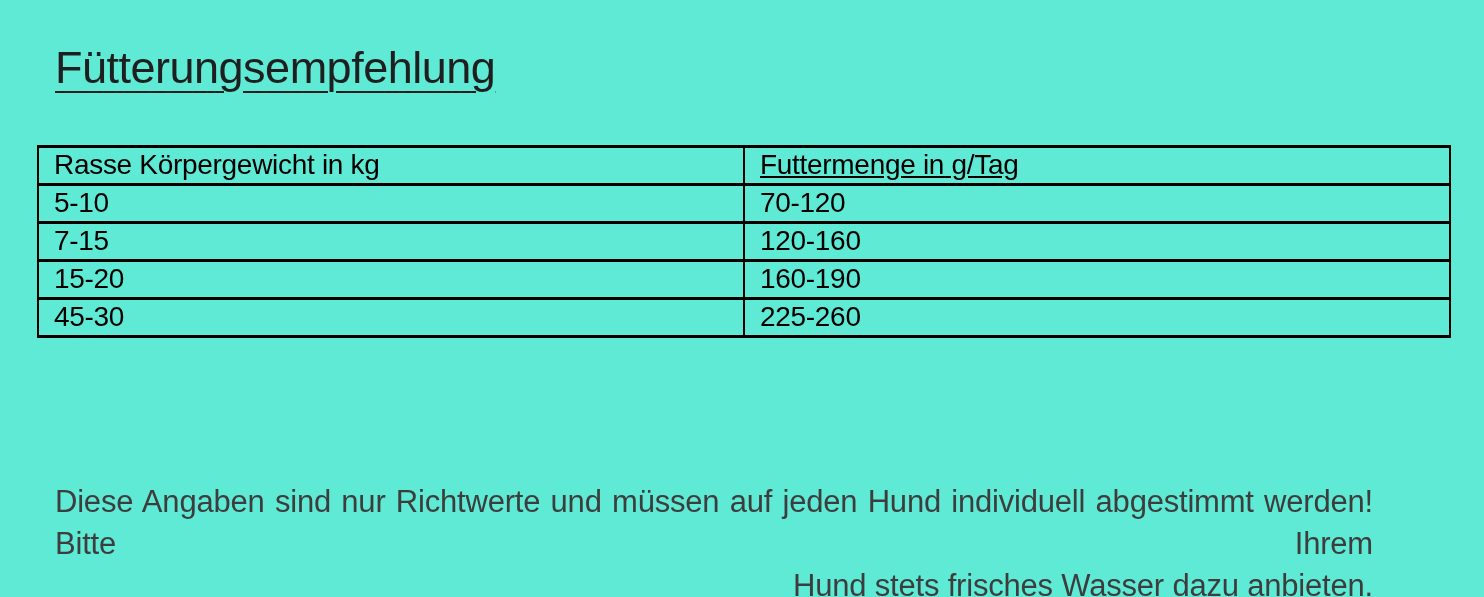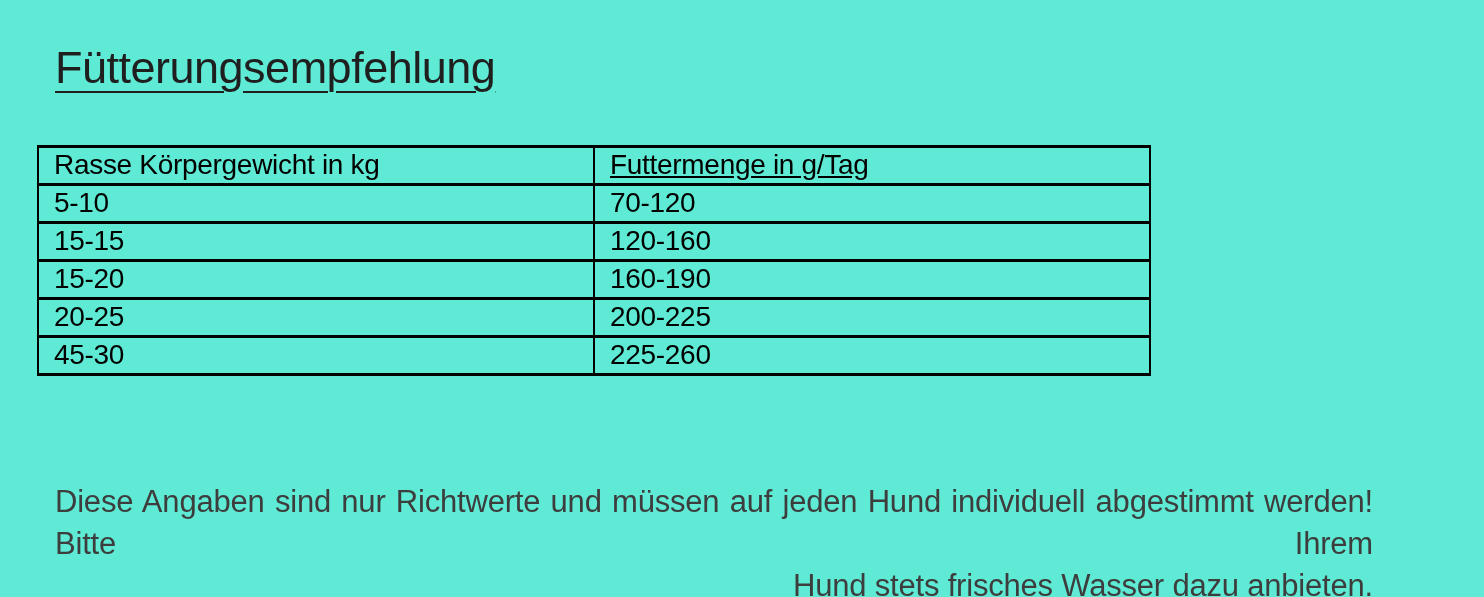--- a/index.html
+++ b/index.html
@@ -26,21 +26,21 @@
     letter-spacing: -0.5px;
     color: #1f1f1f;
     text-decoration: underline;
     text-decoration-thickness: 2px;
     text-underline-offset: 8px;
   }
   table.feeding-table {
     position: absolute;
     left: 37px;
     top: 145px;
-    width: 1114px;
+    width: 1414px;
     border-collapse: collapse;
     table-layout: fixed;
   }
   .feeding-table th,
   .feeding-table td {
     border: 2px solid #000000;
     border-top-width: 3px;
     border-bottom-width: 3px;
     height: 38px;
     padding: 0 6px 2px 15px;
@@ -86,30 +86,26 @@
         <th class="col-weight">Rasse Körpergewicht in kg</th>
         <th class="col-amount">Futtermenge in g/Tag</th>
       </tr>
     </thead>
     <tbody>
       <tr>
         <td>5-10</td>
         <td>70-120</td>
       </tr>
       <tr>
-        <td>15-15</td>
+        <td>7-15</td>
         <td>120-160</td>
       </tr>
       <tr>
         <td>15-20</td>
         <td>160-190</td>
-      </tr>
-      <tr>
-        <td>20-25</td>
-        <td>200-225</td>
       </tr>
       <tr>
         <td>45-30</td>
         <td>225-260</td>
       </tr>
     </tbody>
   </table>
 
   <div class="doc-footer">
     <div class="footer-line-1">Diese Angaben sind nur Richtwerte und müssen auf jeden Hund individuell abgestimmt werden! Bitte Ihrem</div>

